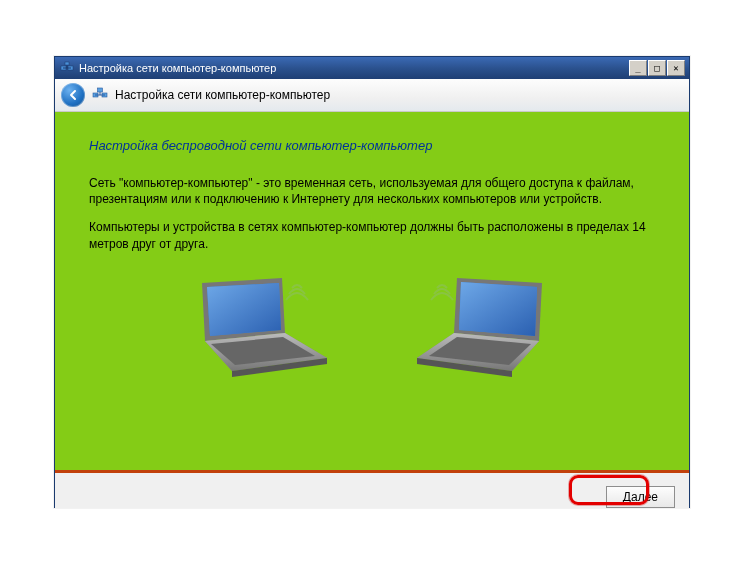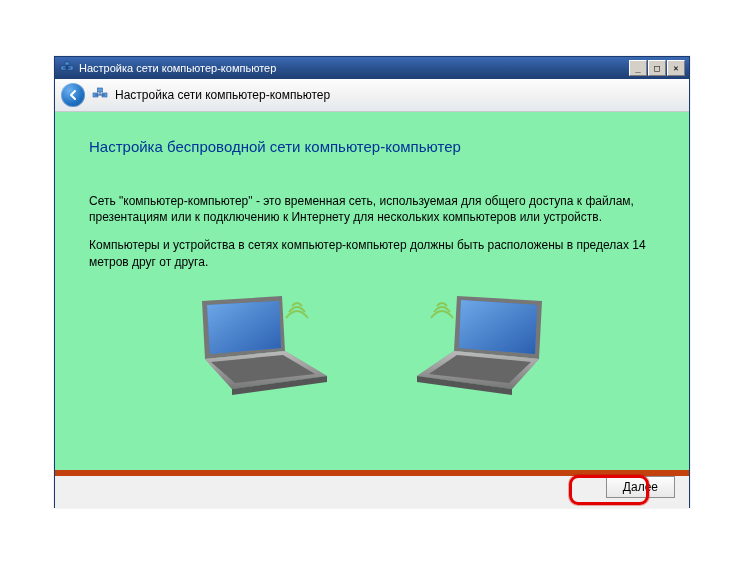--- a/index.html
+++ b/index.html
@@ -13,21 +13,21 @@
     color: #000;
     position: relative;
   }
   .window {
     position: absolute;
     left: 54px;
     top: 56px;
     width: 636px;
     height: 452px;
     border: 1px solid #1a3a6e;
-    background: #86efac;
+    background: #84cc16;
     box-shadow: 0 0 0 1px rgba(0,0,0,0.05);
   }
   .titlebar {
     height: 22px;
     background: linear-gradient(to bottom, #3b6ab5 0%, #2b528f 50%, #1f3f74 100%);
     display: flex;
     align-items: center;
     padding: 0 4px;
     color: #fff;
     font-size: 11px;
@@ -70,43 +70,44 @@
   }
   .net-icon { width: 18px; height: 18px; display:flex; align-items:center; justify-content:center; }
   .header-title { font-size: 12px; color: #000; }
 
   .content {
     padding: 26px 34px 10px 34px;
     height: 358px;
   }
   .heading {
     color: #003399;
-    font-size: 15px;
-    margin-bottom: 38px;
+    font-size: 13px;
+    margin-bottom: 22px;
+    font-style: italic;
   }
   .para {
     font-size: 12px;
     line-height: 1.35;
     margin-bottom: 12px;
     color: #000;
     max-width: 560px;
   }
   .illustration {
     display: flex;
     justify-content: center;
     gap: 70px;
     margin-top: 18px;
   }
   .laptop { position: relative; }
   .footer {
     height: 38px;
-    border-top: 6px solid #c2410c;
+    border-top: 3px solid #c2410c;
     display: flex;
     justify-content: flex-end;
-    align-items: flex-start;
+    align-items: flex-end;
     padding: 0 14px;
     gap: 8px;
     background: #f0f0f0;
   }
   .btn {
     height: 22px;
     padding: 0 16px;
     background: linear-gradient(to bottom, #fdfdfd, #e8e8e8);
     border: 1px solid #8e8e8e;
     font-size: 12px;

